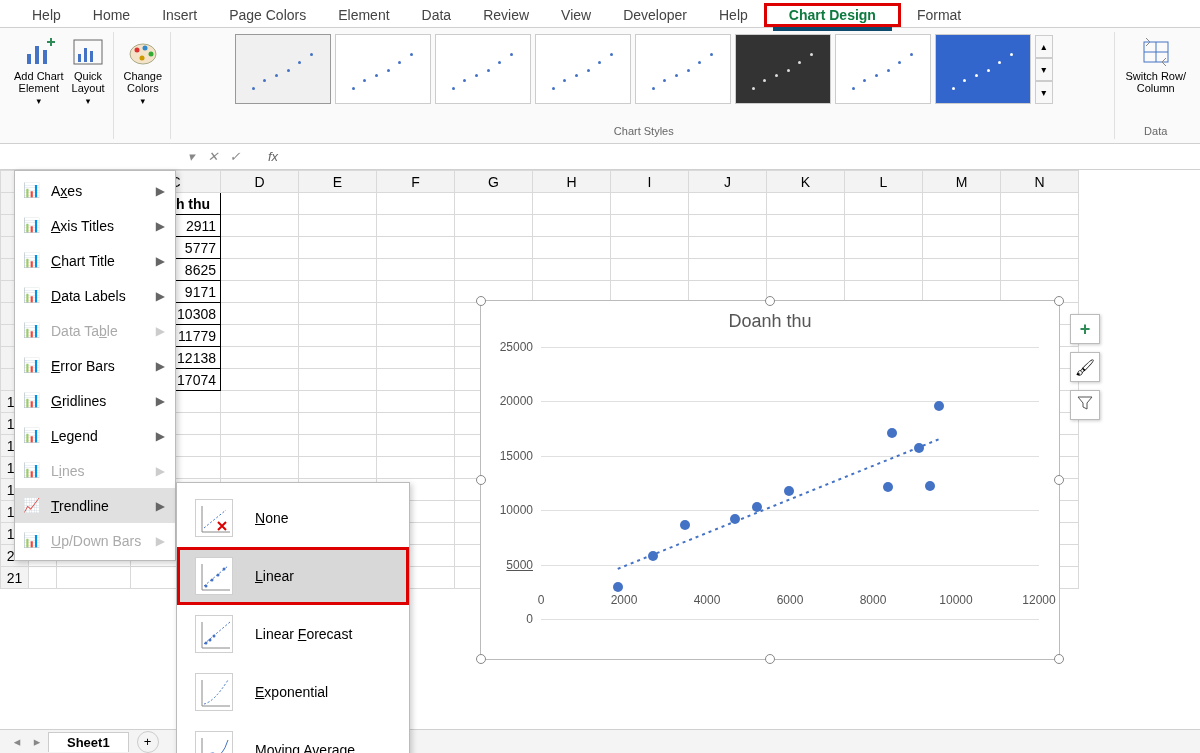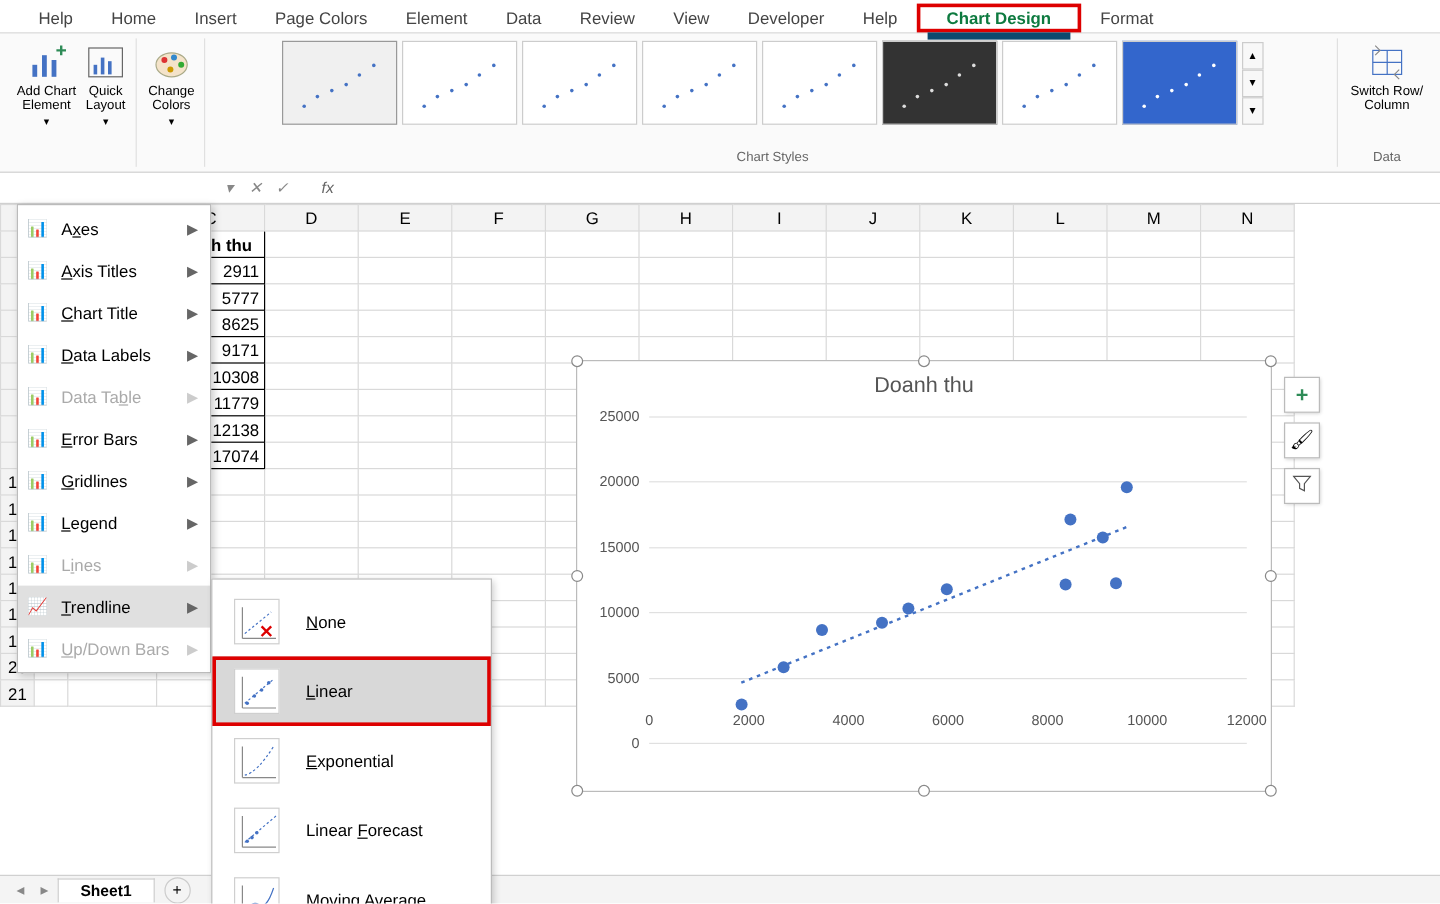--- a/index.html
+++ b/index.html
@@ -1,21 +1,21 @@
 <!DOCTYPE html>
 <html><head>
 <meta charset="utf-8">
 <style>
   * { box-sizing: border-box; margin: 0; padding: 0; font-family: "Segoe UI", Arial, sans-serif; }
   body { background: #fff; width: 1200px; height: 753px; overflow: hidden; position: relative; }
 
   
   .ribbon-tabs { display:flex; height:28px; border-bottom:1px solid #d0d0d0; align-items:flex-end; padding-left:16px; gap:0; font-size:14px; }
   .ribbon-tabs .tab { padding:4px 16px; cursor:pointer; color:#444; }
-  .ribbon-tabs .tab.active { color:#0d7a3f; font-weight:600; border-bottom:6px solid #0c4a6e; }
+  .ribbon-tabs .tab.active { color:#0d7a3f; font-weight:600; border-bottom:4px solid #0c4a6e; }
   .ribbon-tabs .highlight-tab { border:3px solid #d00; padding:1px 6px; }
 
   
   .ribbon { display:flex; height:116px; border-bottom:1px solid #d0d0d0; background:#fafafa; padding:4px 6px; gap:2px; }
   .ribbon-group { display:flex; flex-direction:column; align-items:center; justify-content:space-between; padding:2px 4px; border-right:1px solid #e0e0e0; }
   .ribbon-group:last-child { border-right:none; }
   .ribbon-group .group-label { font-size:11px; color:#666; margin-top:2px; }
   .big-btn { display:flex; flex-direction:column; align-items:center; justify-content:center; gap:2px; font-size:11px; text-align:center; padding:2px 4px; cursor:pointer; }
   .big-btn .icon-box { width:32px; height:32px; display:flex; align-items:center; justify-content:center; }
   .chart-styles-row { display:flex; gap:4px; align-items:center; }
@@ -682,34 +682,34 @@
             <circle cx="16" cy="22" r="1.5" fill="#4472c4"></circle>
             <circle cx="22" cy="17" r="1.5" fill="#4472c4"></circle>
             <circle cx="28" cy="11" r="1.5" fill="#4472c4"></circle>
           </svg></span>
       <span><u>L</u>inear</span>
     </div>
     <div class="mi2">
       <span class="micon2"><svg width="38" height="38">
             <line x1="6" y1="32" x2="6" y2="6" stroke="#888"></line>
             <line x1="6" y1="32" x2="34" y2="32" stroke="#888"></line>
-            <path d="M8 30 Q18 28 32 6" stroke="#4472c4" fill="none" stroke-dasharray="2,2"></path>
-          </svg></span>
-      <span><u>E</u>xponential</span>
-    </div>
-    <div class="mi2">
-      <span class="micon2"><svg width="38" height="38">
-            <line x1="6" y1="32" x2="6" y2="6" stroke="#888"></line>
-            <line x1="6" y1="32" x2="34" y2="32" stroke="#888"></line>
             <line x1="8" y1="28" x2="34" y2="6" stroke="#4472c4" stroke-dasharray="2,2"></line>
             <circle cx="10" cy="27" r="1.5" fill="#4472c4"></circle>
             <circle cx="14" cy="24" r="1.5" fill="#4472c4"></circle>
             <circle cx="18" cy="20" r="1.5" fill="#4472c4"></circle>
           </svg></span>
       <span>Linear <u>F</u>orecast</span>
+    </div>
+    <div class="mi2">
+      <span class="micon2"><svg width="38" height="38">
+            <line x1="6" y1="32" x2="6" y2="6" stroke="#888"></line>
+            <line x1="6" y1="32" x2="34" y2="32" stroke="#888"></line>
+            <path d="M8 30 Q18 28 32 6" stroke="#4472c4" fill="none" stroke-dasharray="2,2"></path>
+          </svg></span>
+      <span><u>E</u>xponential</span>
     </div>
     <div class="mi2">
       <span class="micon2"><svg width="38" height="38">
             <line x1="6" y1="32" x2="6" y2="6" stroke="#888"></line>
             <line x1="6" y1="32" x2="34" y2="32" stroke="#888"></line>
             <path d="M8 28 Q14 18 20 22 T32 8" stroke="#4472c4" fill="none"></path>
           </svg></span>
       <span>Moving <u>A</u>verage</span>
     </div>
   </div>
@@ -722,21 +722,21 @@
     <div class="handle" style="right:-5px;top:50%;transform:translateY(-50%)"></div>
     <div class="handle" style="left:-5px;bottom:-5px"></div>
     <div class="handle" style="left:50%;bottom:-5px;transform:translateX(-50%)"></div>
     <div class="handle" style="right:-5px;bottom:-5px"></div>
 
     <div class="chart-title">Doanh thu</div>
     <div class="chart-plot" id="chart-plot">
         <div class="gridline" style="left:0;top:272px;width:100%;height:1px;"></div>
         <div class="axis-label-y" style="top:272px;left:-48px;">0</div>
         <div class="gridline" style="left:0;top:217.6px;width:100%;height:1px;"></div>
-        <div class="axis-label-y" style="top:217.6px;left:-48px;">5000</div>
+        <div class="axis-label-y" style="top:217.6px;left:-48px;text-decoration:underline;">5000</div>
         <div class="gridline" style="left:0;top:163.2px;width:100%;height:1px;"></div>
         <div class="axis-label-y" style="top:163.2px;left:-48px;">10000</div>
         <div class="gridline" style="left:0;top:108.80000000000001px;width:100%;height:1px;"></div>
         <div class="axis-label-y" style="top:108.80000000000001px;left:-48px;">15000</div>
         <div class="gridline" style="left:0;top:54.39999999999998px;width:100%;height:1px;"></div>
         <div class="axis-label-y" style="top:54.39999999999998px;left:-48px;">20000</div>
         <div class="gridline" style="left:0;top:0px;width:100%;height:1px;"></div>
         <div class="axis-label-y" style="top:0px;left:-48px;">25000</div>
         <div class="axis-label-x" style="left:0px;">0</div>
         <div class="axis-label-x" style="left:83px;">2000</div>

